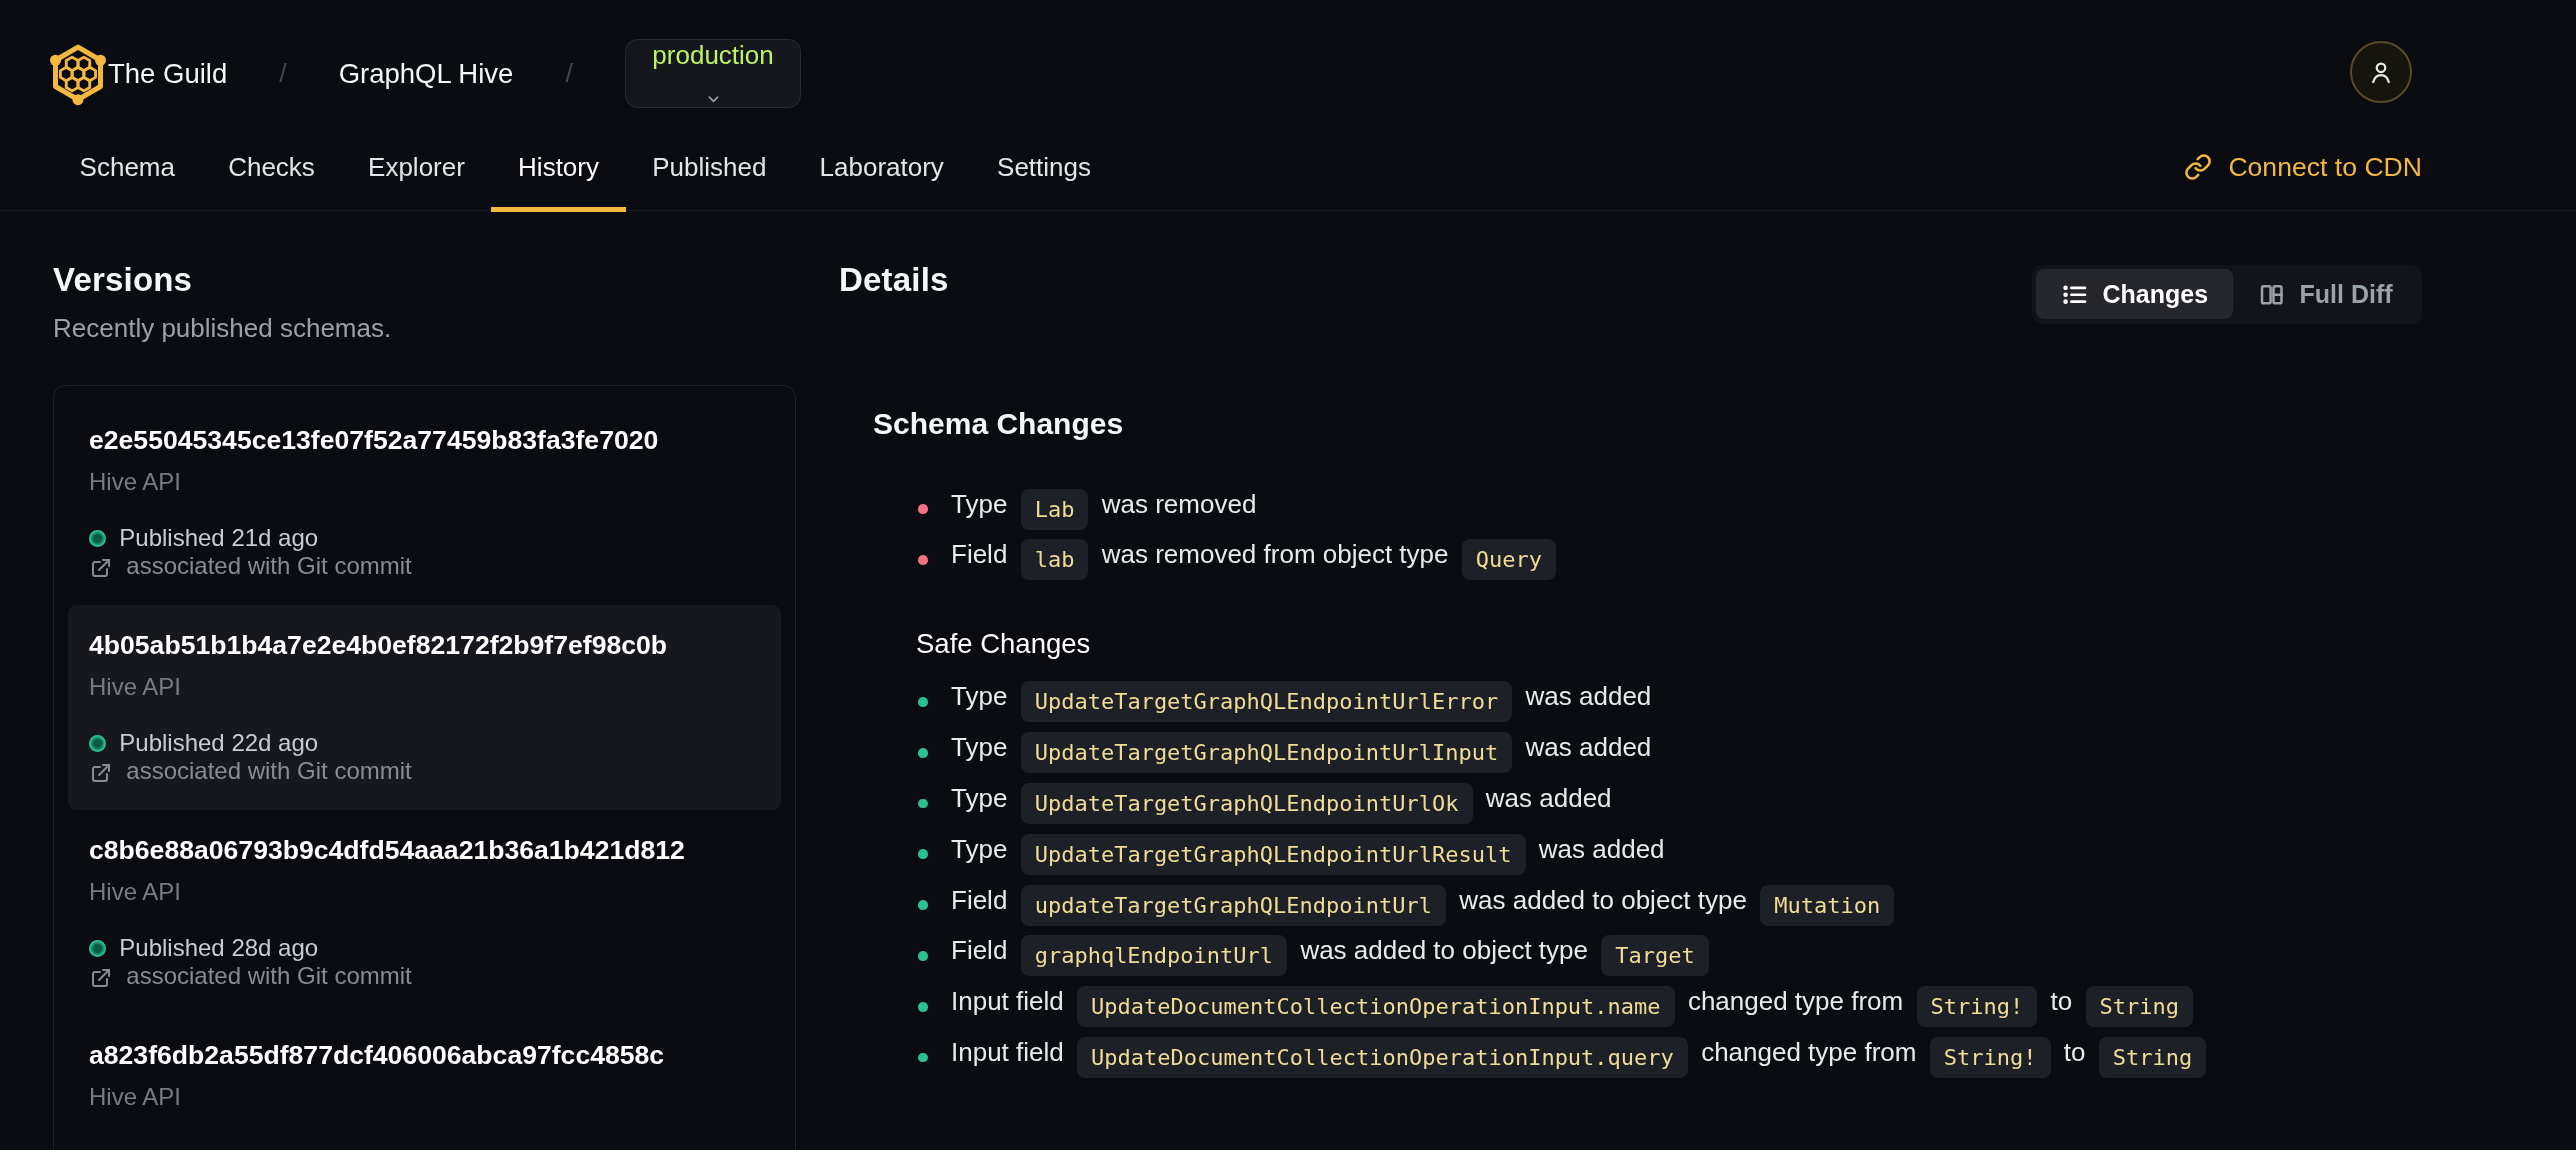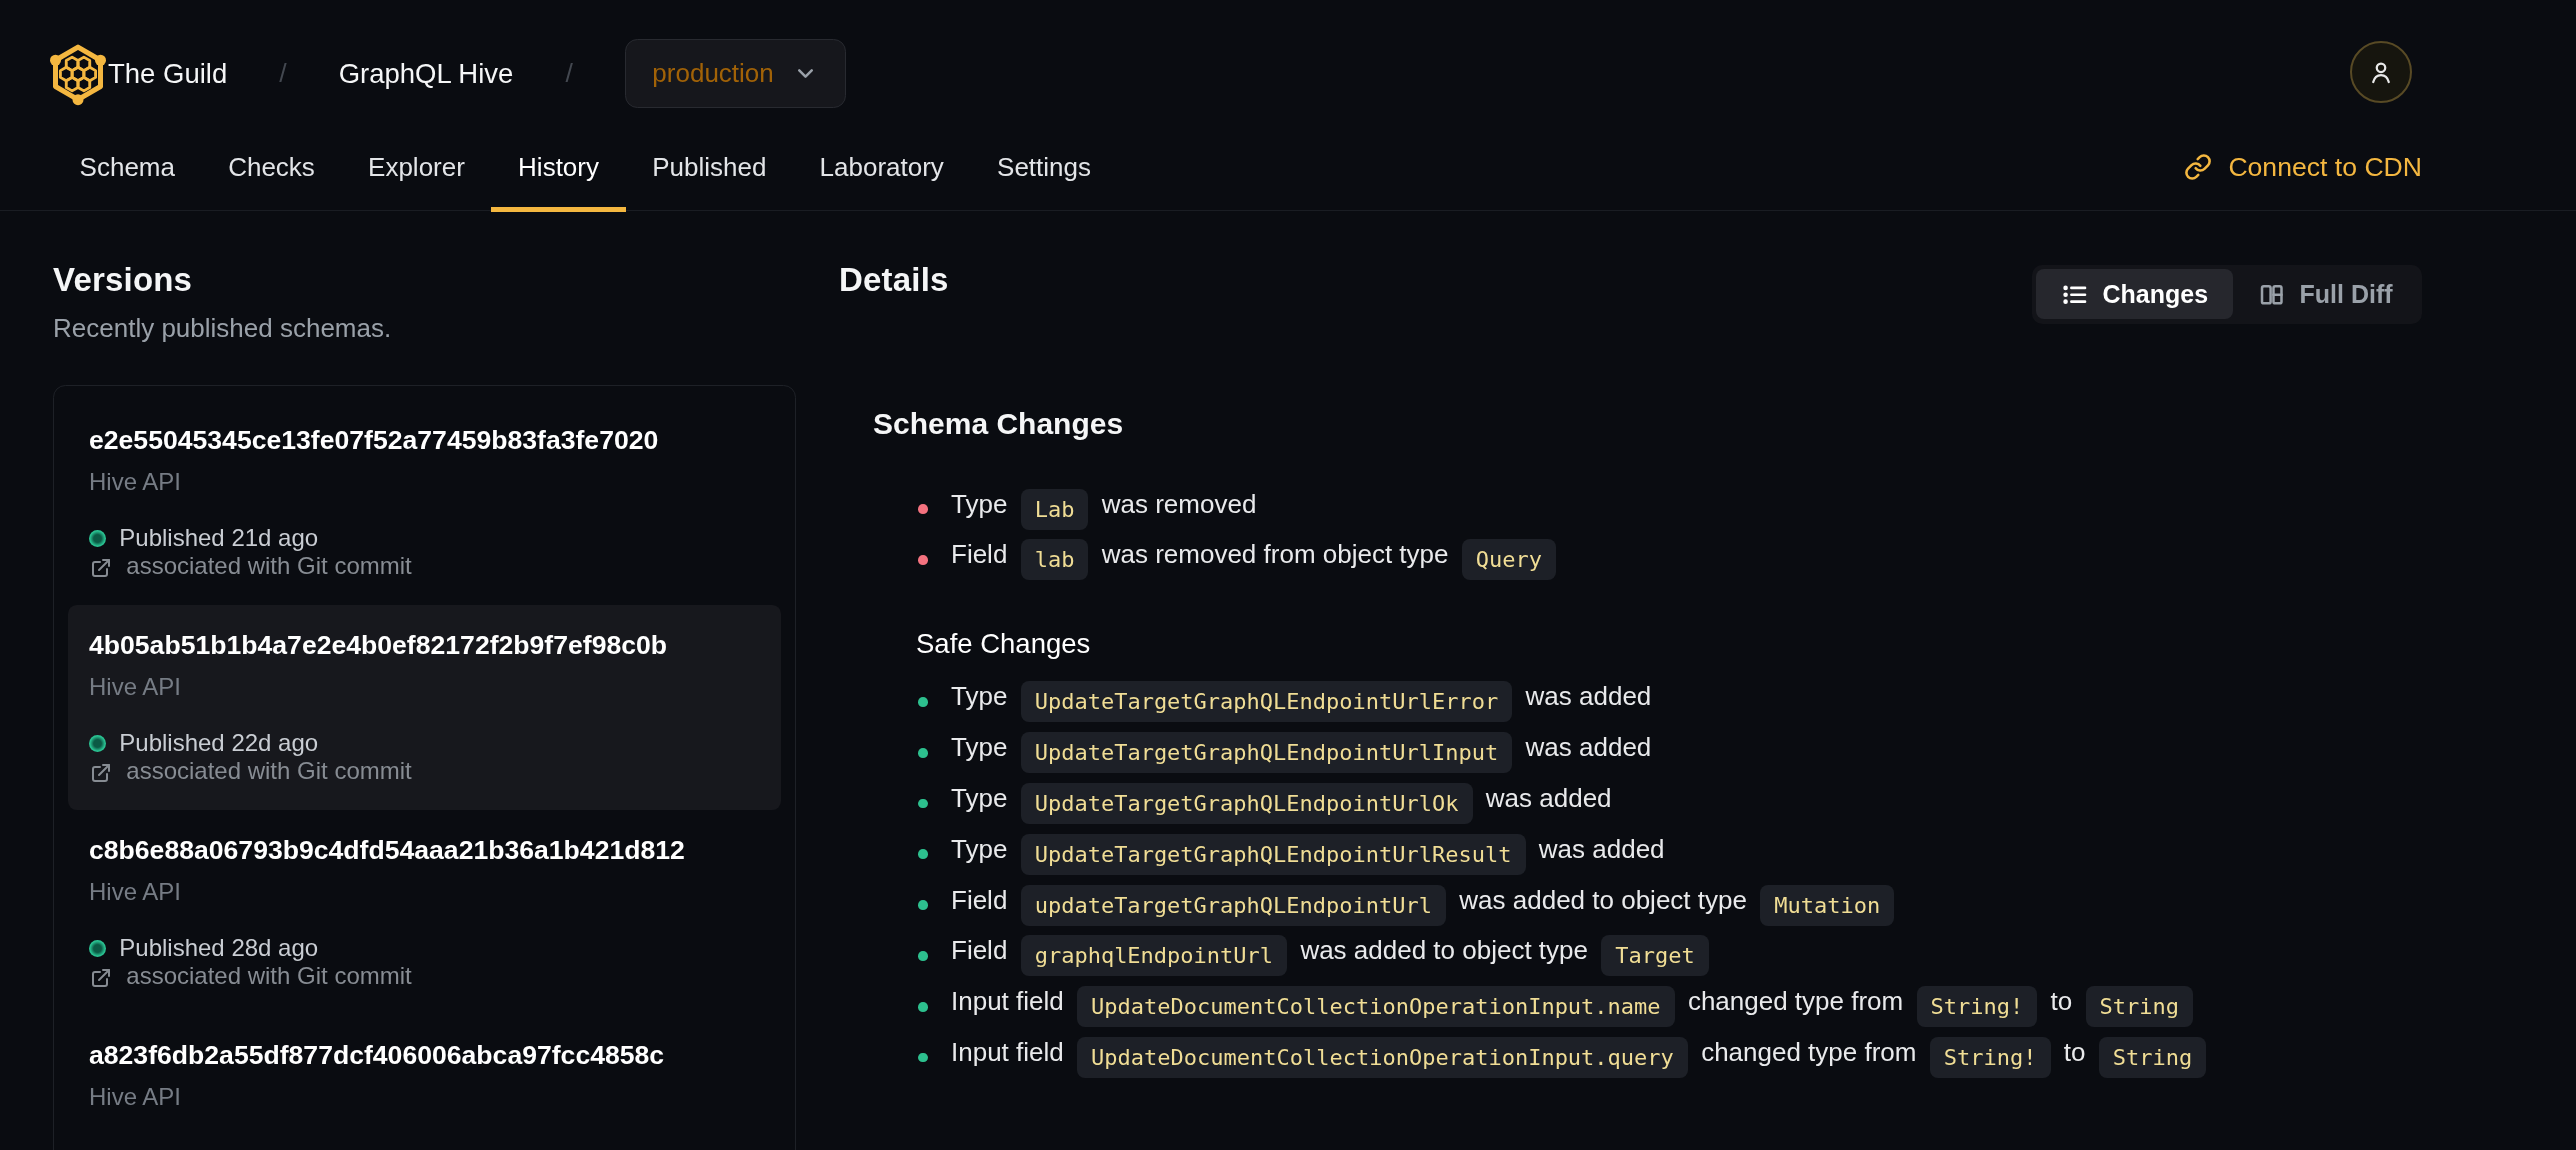--- a/index.html
+++ b/index.html
@@ -31,21 +31,21 @@
   }
   
   .topbar{display:flex;align-items:center;padding:35px 0 0 48px;height:112px;position:relative}
   .logo{width:60px;height:64px;flex:none}
   .breadcrumb{display:flex;align-items:center;gap:52px}
   .crumb{font-size:27.5px;font-weight:500;color:var(--text);white-space:nowrap}
   .crumb-sep{font-size:26.6px;color:#434850;font-weight:300}
   .target-btn{
     display:flex;align-items:center;gap:19.5px;
     background:var(--btn-bg);border:1.8px solid var(--btn-border);border-radius:12.4px;
-    height:69px;padding:0 26.6px;font-size:26px;color:#a16207;cursor:pointer;
+    height:69px;padding:0 26.6px;font-size:26px;color:#bef264;cursor:pointer;flex-direction:column;
   }
   .chevron{width:25px;height:25px;stroke:#9aa1a9;fill:none;stroke-width:2.4;stroke-linecap:round;stroke-linejoin:round}
   .avatar{
     position:absolute;top:41px;right:164px;width:62px;height:62px;border-radius:50%;
     border:2.7px solid #584a25;background:#16150e;display:flex;align-items:center;justify-content:center;cursor:pointer;
   }
   .avatar svg{width:30px;height:30px;stroke:#e8e8e8;fill:none;stroke-width:1.8;stroke-linecap:round}
   
   .tabs-row{display:flex;align-items:stretch;height:87px;margin-top:12.4px;border-bottom:1.8px solid var(--tab-border);padding-left:53px}
   .tab{

